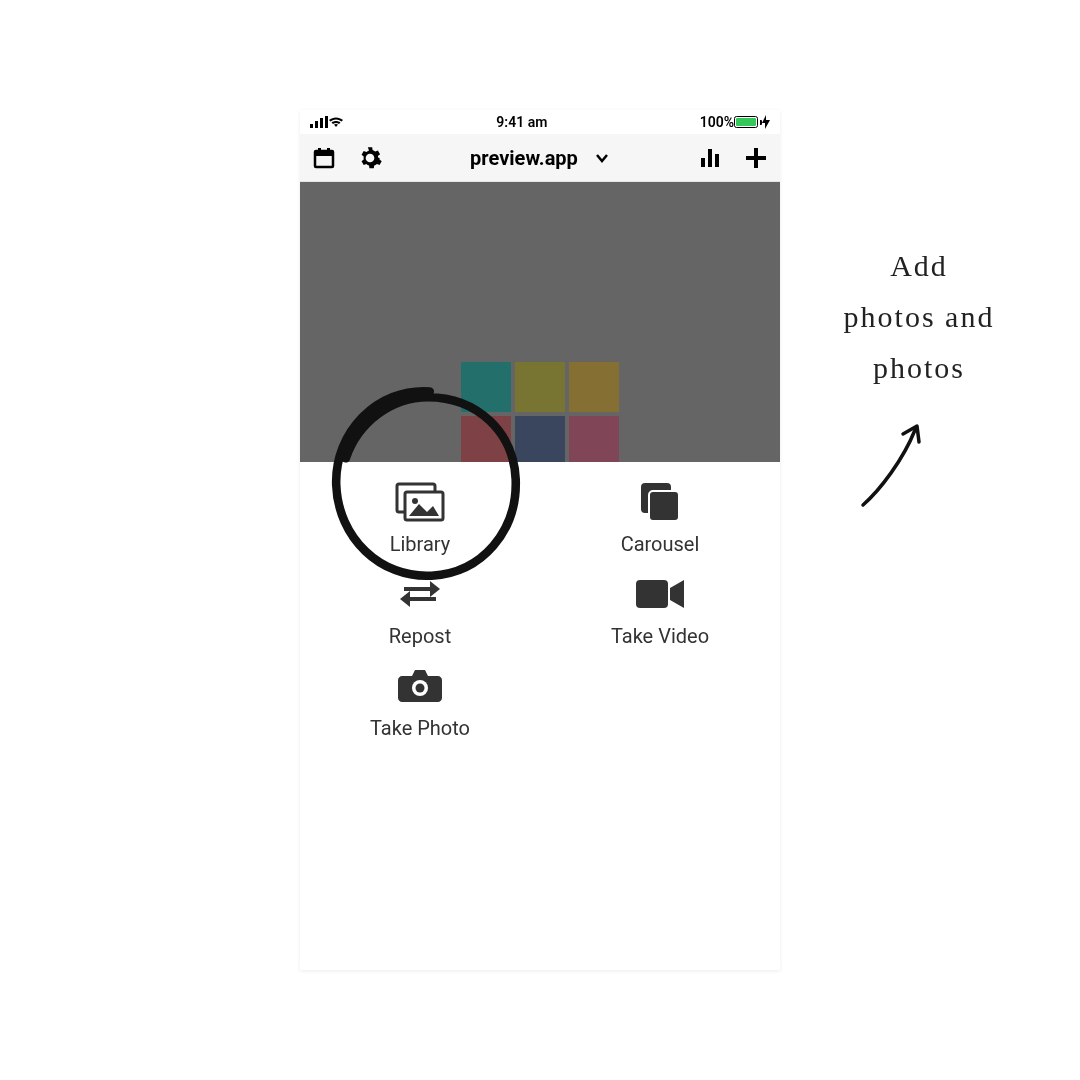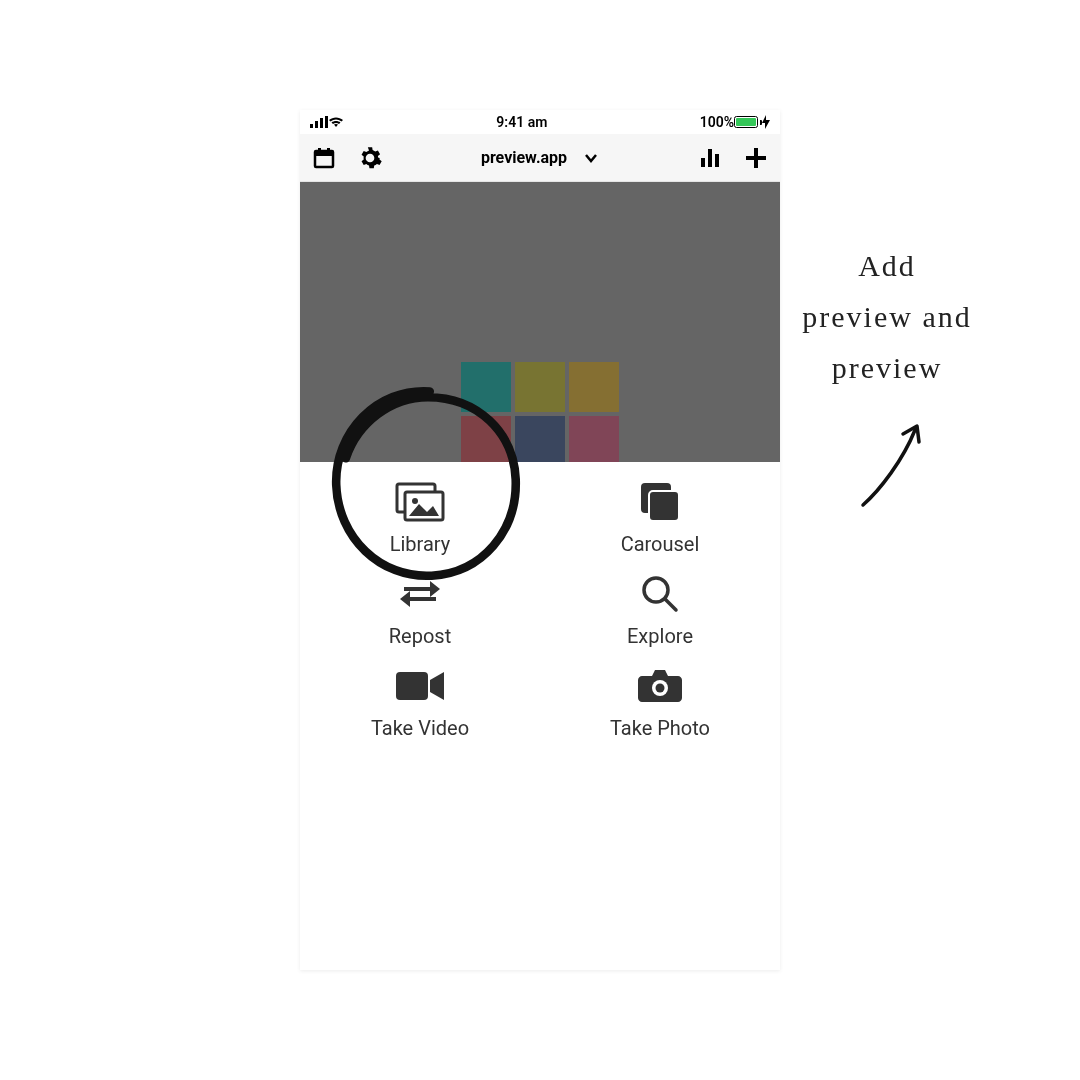--- a/index.html
+++ b/index.html
@@ -43,21 +43,21 @@
   .nav-bar {
     height: 48px;
     background: #f6f6f6;
     border-bottom: 1px solid #e5e5e5;
     display: flex;
     align-items: center;
     justify-content: space-between;
     padding: 0 10px;
   }
   .nav-left, .nav-right { display:flex; align-items:center; gap: 18px; }
-  .nav-title { display:flex; align-items:center; gap:16px; font-weight:700; font-size:16px; }
+  .nav-title { display:flex; align-items:center; gap:16px; font-weight:700; font-size:20px; }
   .icon-btn { display:flex; align-items:center; justify-content:center; width:28px; height:28px; cursor:pointer; }
   
   .preview-area {
     height: 280px;
     background: #888888;
     position: relative;
     overflow:hidden;
   }
   .color-grid {
     position: absolute;
@@ -95,21 +95,21 @@
   
   .circle-mark{
     position:absolute;
     left: 320px; top: 380px;
     width: 210px; height: 210px;
     pointer-events:none;
   }
   
   .annotation{
     position:absolute;
-    left: 772px; top: 240px;
+    left: 804px; top: 240px;
     width: 230px;
     text-align:center;
     font-family: "Georgia", "Times New Roman", serif;
     font-size: 30px;
     letter-spacing: 2px;
     line-height: 1.7;
     color:#222;
   }
   .arrow-mark{
     position:absolute;
@@ -229,29 +229,20 @@
     <div class="action">
       <div class="action-icon">
         <svg width="40" height="34" viewBox="0 0 40 34">
           <path d="M4 10 L30 10 L30 4 L40 12 L30 20 L30 14 L4 14 Z" fill="#333"></path>
           <path d="M36 24 L10 24 L10 30 L0 22 L10 14 L10 20 L36 20 Z" fill="#333"></path>
         </svg>
       </div>
       <div class="action-label">Repost</div>
     </div>
 
-    <div class="action">
-      <div class="action-icon">
-        <svg width="38" height="38" viewBox="0 0 38 38">
-          <circle cx="15" cy="15" r="12" fill="none" stroke="#333" stroke-width="3.5"></circle>
-          <line x1="24" y1="24" x2="35" y2="35" stroke="#333" stroke-width="3.5" stroke-linecap="round"></line>
-        </svg>
-      </div>
-      <div class="action-label">Explore</div>
-    </div>
 
     <div class="action">
       <div class="action-icon">
         <svg width="48" height="32" viewBox="0 0 48 32">
           <rect x="0" y="2" width="32" height="28" rx="4" fill="#333"></rect>
           <path d="M34 10 L48 2 L48 30 L34 22 Z" fill="#333"></path>
         </svg>
       </div>
       <div class="action-label">Take Video</div>
     </div>
@@ -277,20 +268,20 @@
   <path d="M 110 12
            C 55 8, 10 55, 12 110
            C 14 165, 58 208, 112 205
            C 165 202, 202 158, 200 104
            C 198 55, 160 18, 108 18
            C 70 18, 35 44, 22 82" fill="none" stroke="#111" stroke-width="9" stroke-linecap="round"></path>
 </svg>
 
 <div class="annotation">
   <div>Add</div>
-  <div>preview and</div>
-  <div>preview</div>
+  <div>photos and</div>
+  <div>photos</div>
 </div>
 
 <svg class="arrow-mark" width="80" height="90" viewBox="0 0 80 90">
   <path d="M 8 85 C 25 70, 48 40, 60 10" fill="none" stroke="#111" stroke-width="3.5" stroke-linecap="round"></path>
   <path d="M 48 14 L 62 6 L 64 22" fill="none" stroke="#111" stroke-width="3.5" stroke-linecap="round" stroke-linejoin="round"></path>
 </svg>
 
 </body></html>

